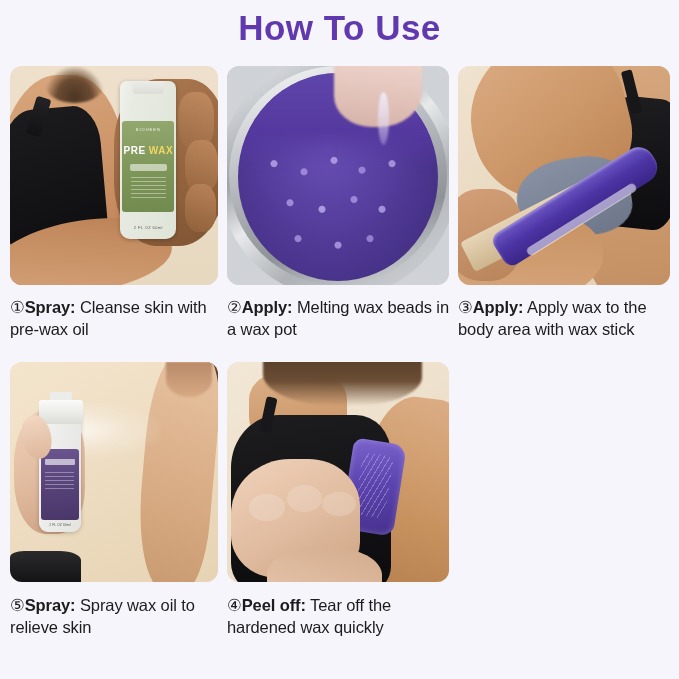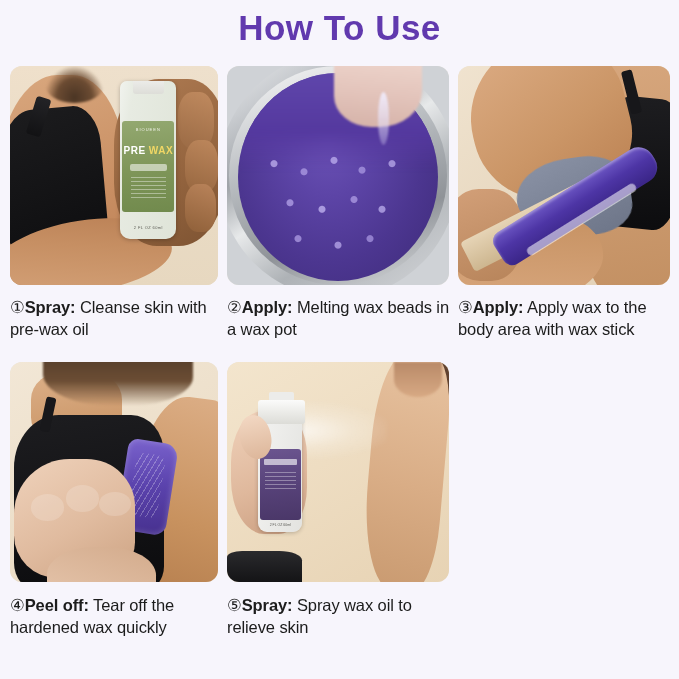--- a/index.html
+++ b/index.html
@@ -400,41 +400,20 @@
           <div class="gloss"></div>
         </div>
       </div>
       <div class="caption">
         <span class="num">③</span><span class="lead">Apply:</span><span class="body"> Apply wax to the body area with wax stick</span>
       </div>
     </div>
 
     <div class="step step-row2" style="margin-top:22px;">
       <div class="step-photo">
-        <div class="p4">
-          <div class="neck"></div>
-          <div class="hair"></div>
-          <div class="arm"></div>
-          <div class="torso"></div>
-          <div class="strap"></div>
-          <div class="waxpatch"></div>
-          <div class="fist"></div>
-          <div class="knuckle k1"></div>
-          <div class="knuckle k2"></div>
-          <div class="knuckle k3"></div>
-          <div class="forearm2"></div>
-        </div>
-      </div>
-      <div class="caption">
-        <span class="num">④</span><span class="lead">Peel off:</span><span class="body"> Tear off the hardened wax quickly</span>
-      </div>
-    </div>
-
-    <div class="step step-row2" style="margin-top:22px;">
-      <div class="step-photo">
         <div class="p5">
           <div class="shoulder"></div>
           <div class="armR"></div>
           <div class="armpit"></div>
           <div class="mist"></div>
           <div class="hand"></div>
           <div class="bottle">
             <div class="blabel">
               <div class="bl1"></div>
               <div class="bl2"></div>
@@ -445,15 +424,36 @@
           <div class="bcap"></div>
           <div class="thumb"></div>
           <div class="darkbase"></div>
         </div>
       </div>
       <div class="caption">
         <span class="num">⑤</span><span class="lead">Spray:</span><span class="body"> Spray wax oil to relieve skin</span>
       </div>
     </div>
 
+    <div class="step step-row2" style="margin-top:22px;">
+      <div class="step-photo">
+        <div class="p4">
+          <div class="neck"></div>
+          <div class="hair"></div>
+          <div class="arm"></div>
+          <div class="torso"></div>
+          <div class="strap"></div>
+          <div class="waxpatch"></div>
+          <div class="fist"></div>
+          <div class="knuckle k1"></div>
+          <div class="knuckle k2"></div>
+          <div class="knuckle k3"></div>
+          <div class="forearm2"></div>
+        </div>
+      </div>
+      <div class="caption">
+        <span class="num">④</span><span class="lead">Peel off:</span><span class="body"> Tear off the hardened wax quickly</span>
+      </div>
+    </div>
+
 
   </div>
 </div>
 
 </body></html>

